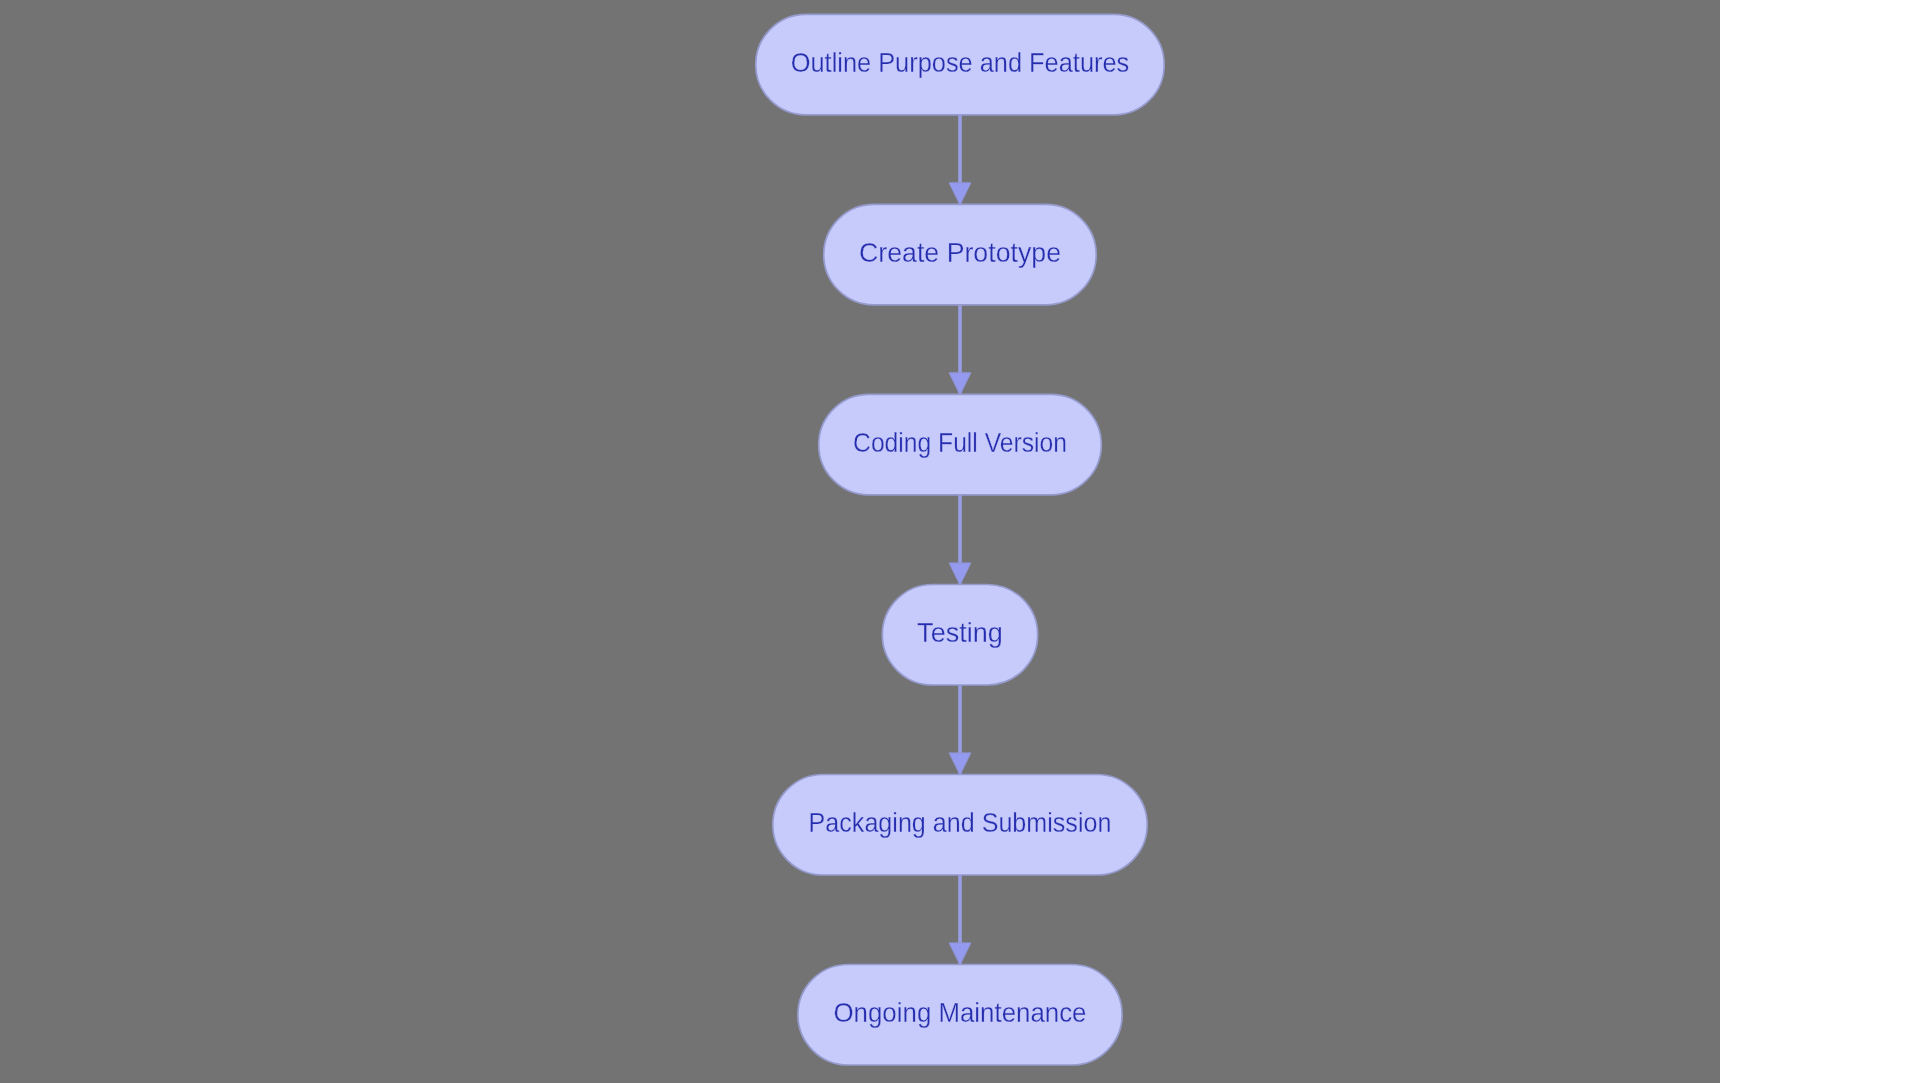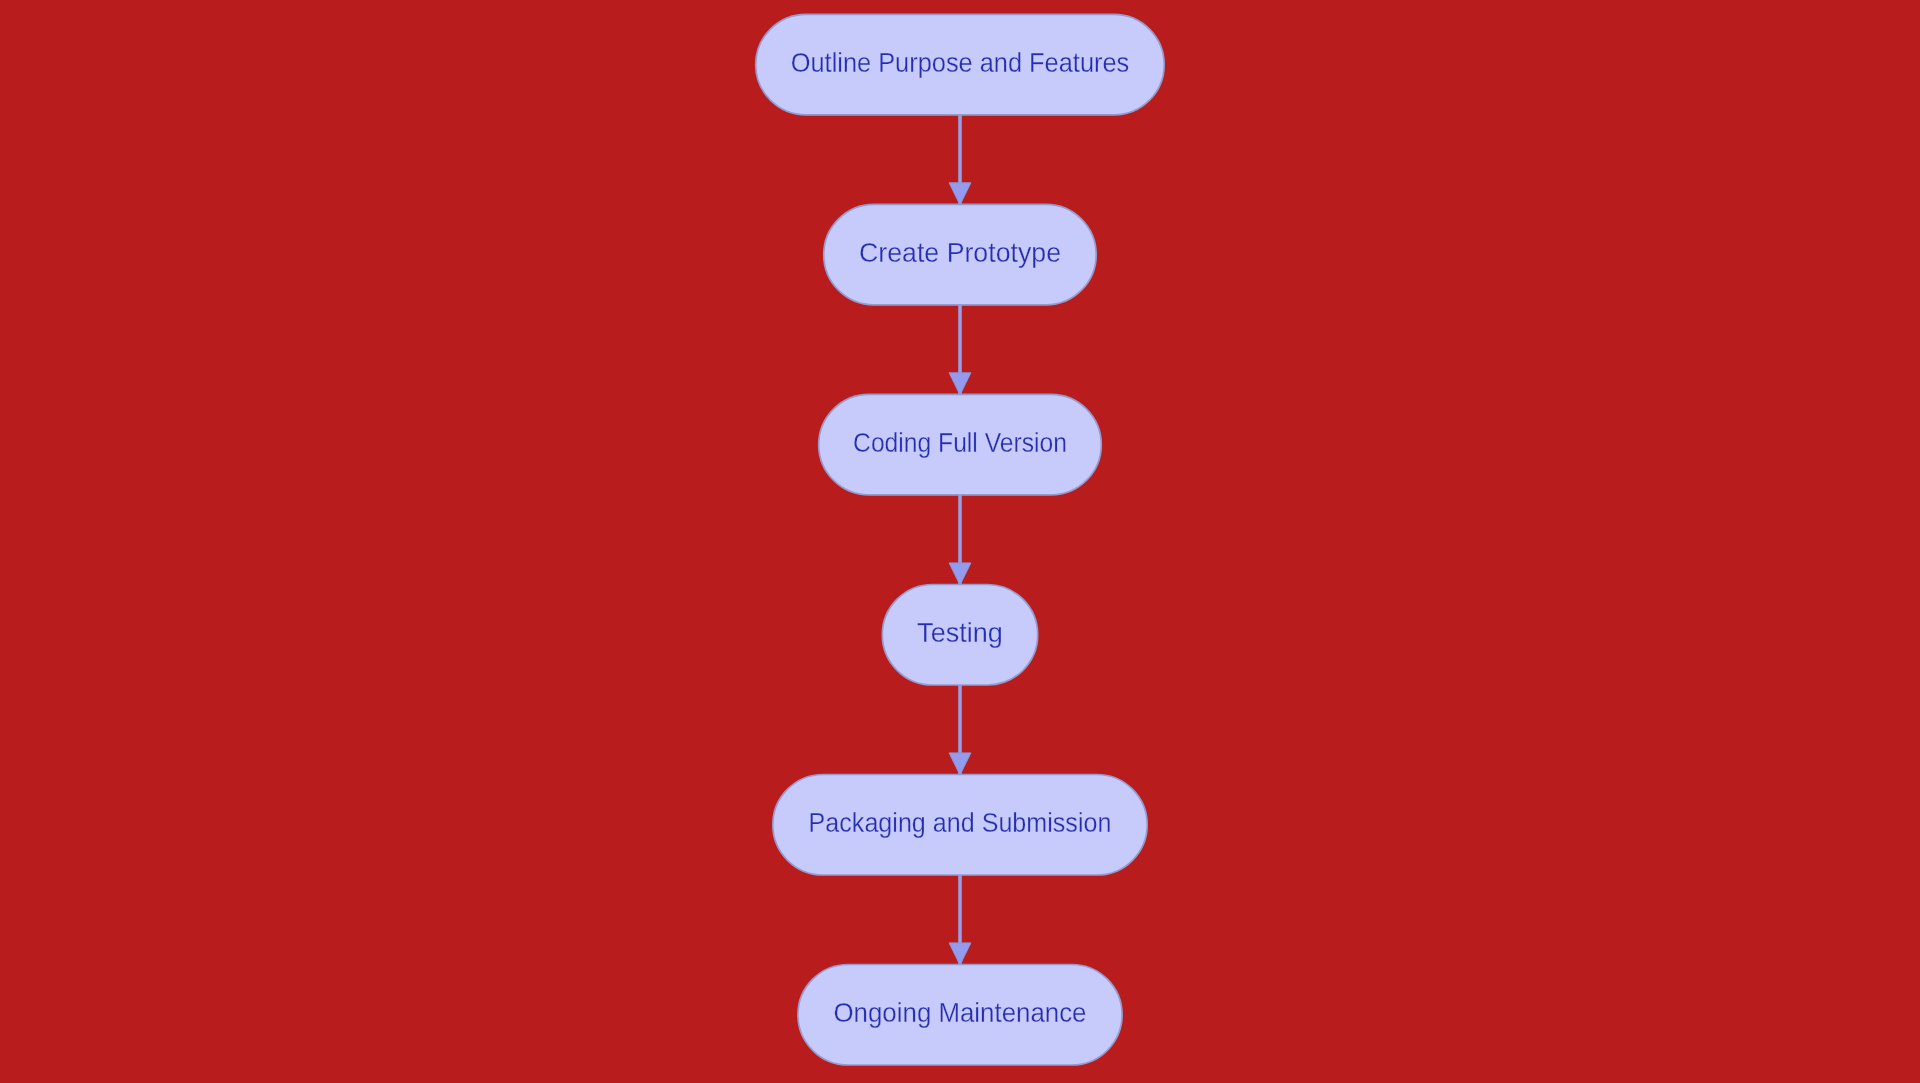--- a/index.html
+++ b/index.html
@@ -3,21 +3,21 @@
 <meta charset="utf-8">
 <title>Flowchart</title>
 <style>
   html, body { margin:0; padding:0; }
   body {
     width:1920px; height:1083px;
     background:#ffffff;
     font-family:"Liberation Sans", sans-serif;
     overflow:hidden;
   }
-  #canvas { position:relative; width:1920px; height:1083px; background:#b91c1c; }
+  #canvas { position:relative; width:1720px; height:1083px; background:#737373; }
   svg#chart {
     position:absolute; left:0; top:0;
     width:1920px; height:1083px; display:block;
     transform:translateZ(0);
   }
   .node-shape { fill:#c6cbfc; stroke:#969bcd; stroke-width:1.7px; }
   .node-label {
     font-family:"Liberation Sans", sans-serif;
     font-size:27.4px;
     fill:#272eae;

